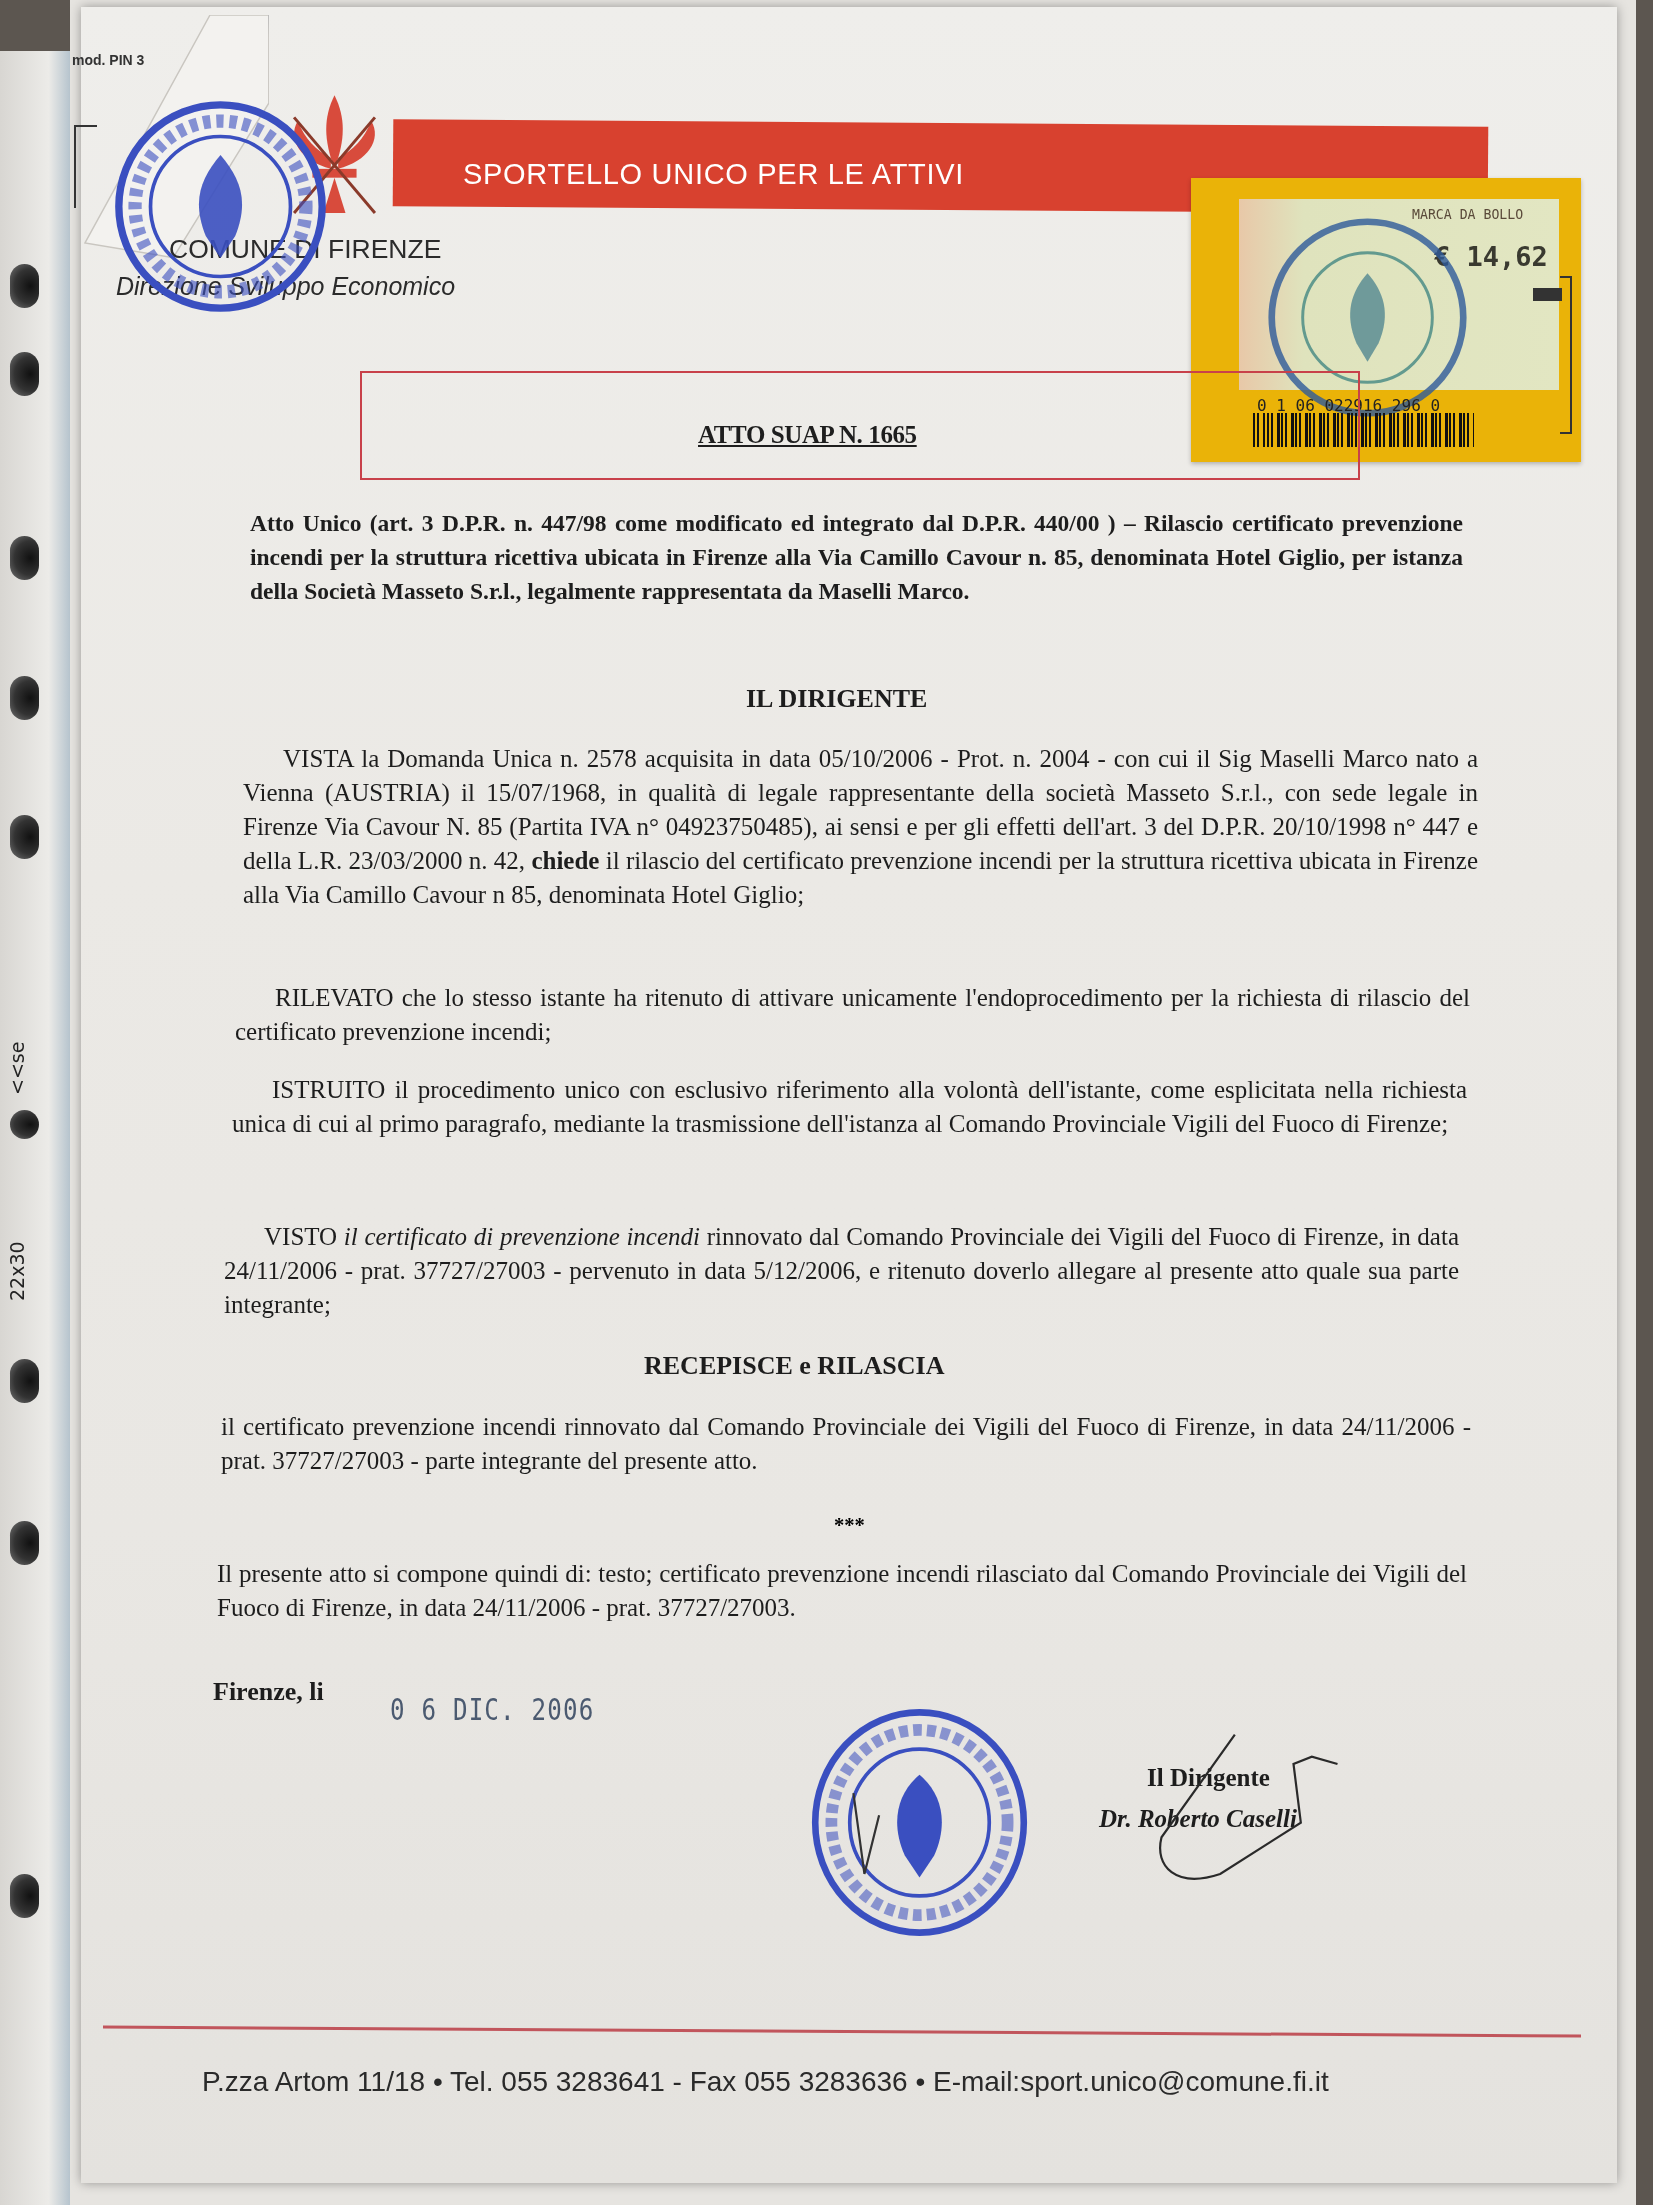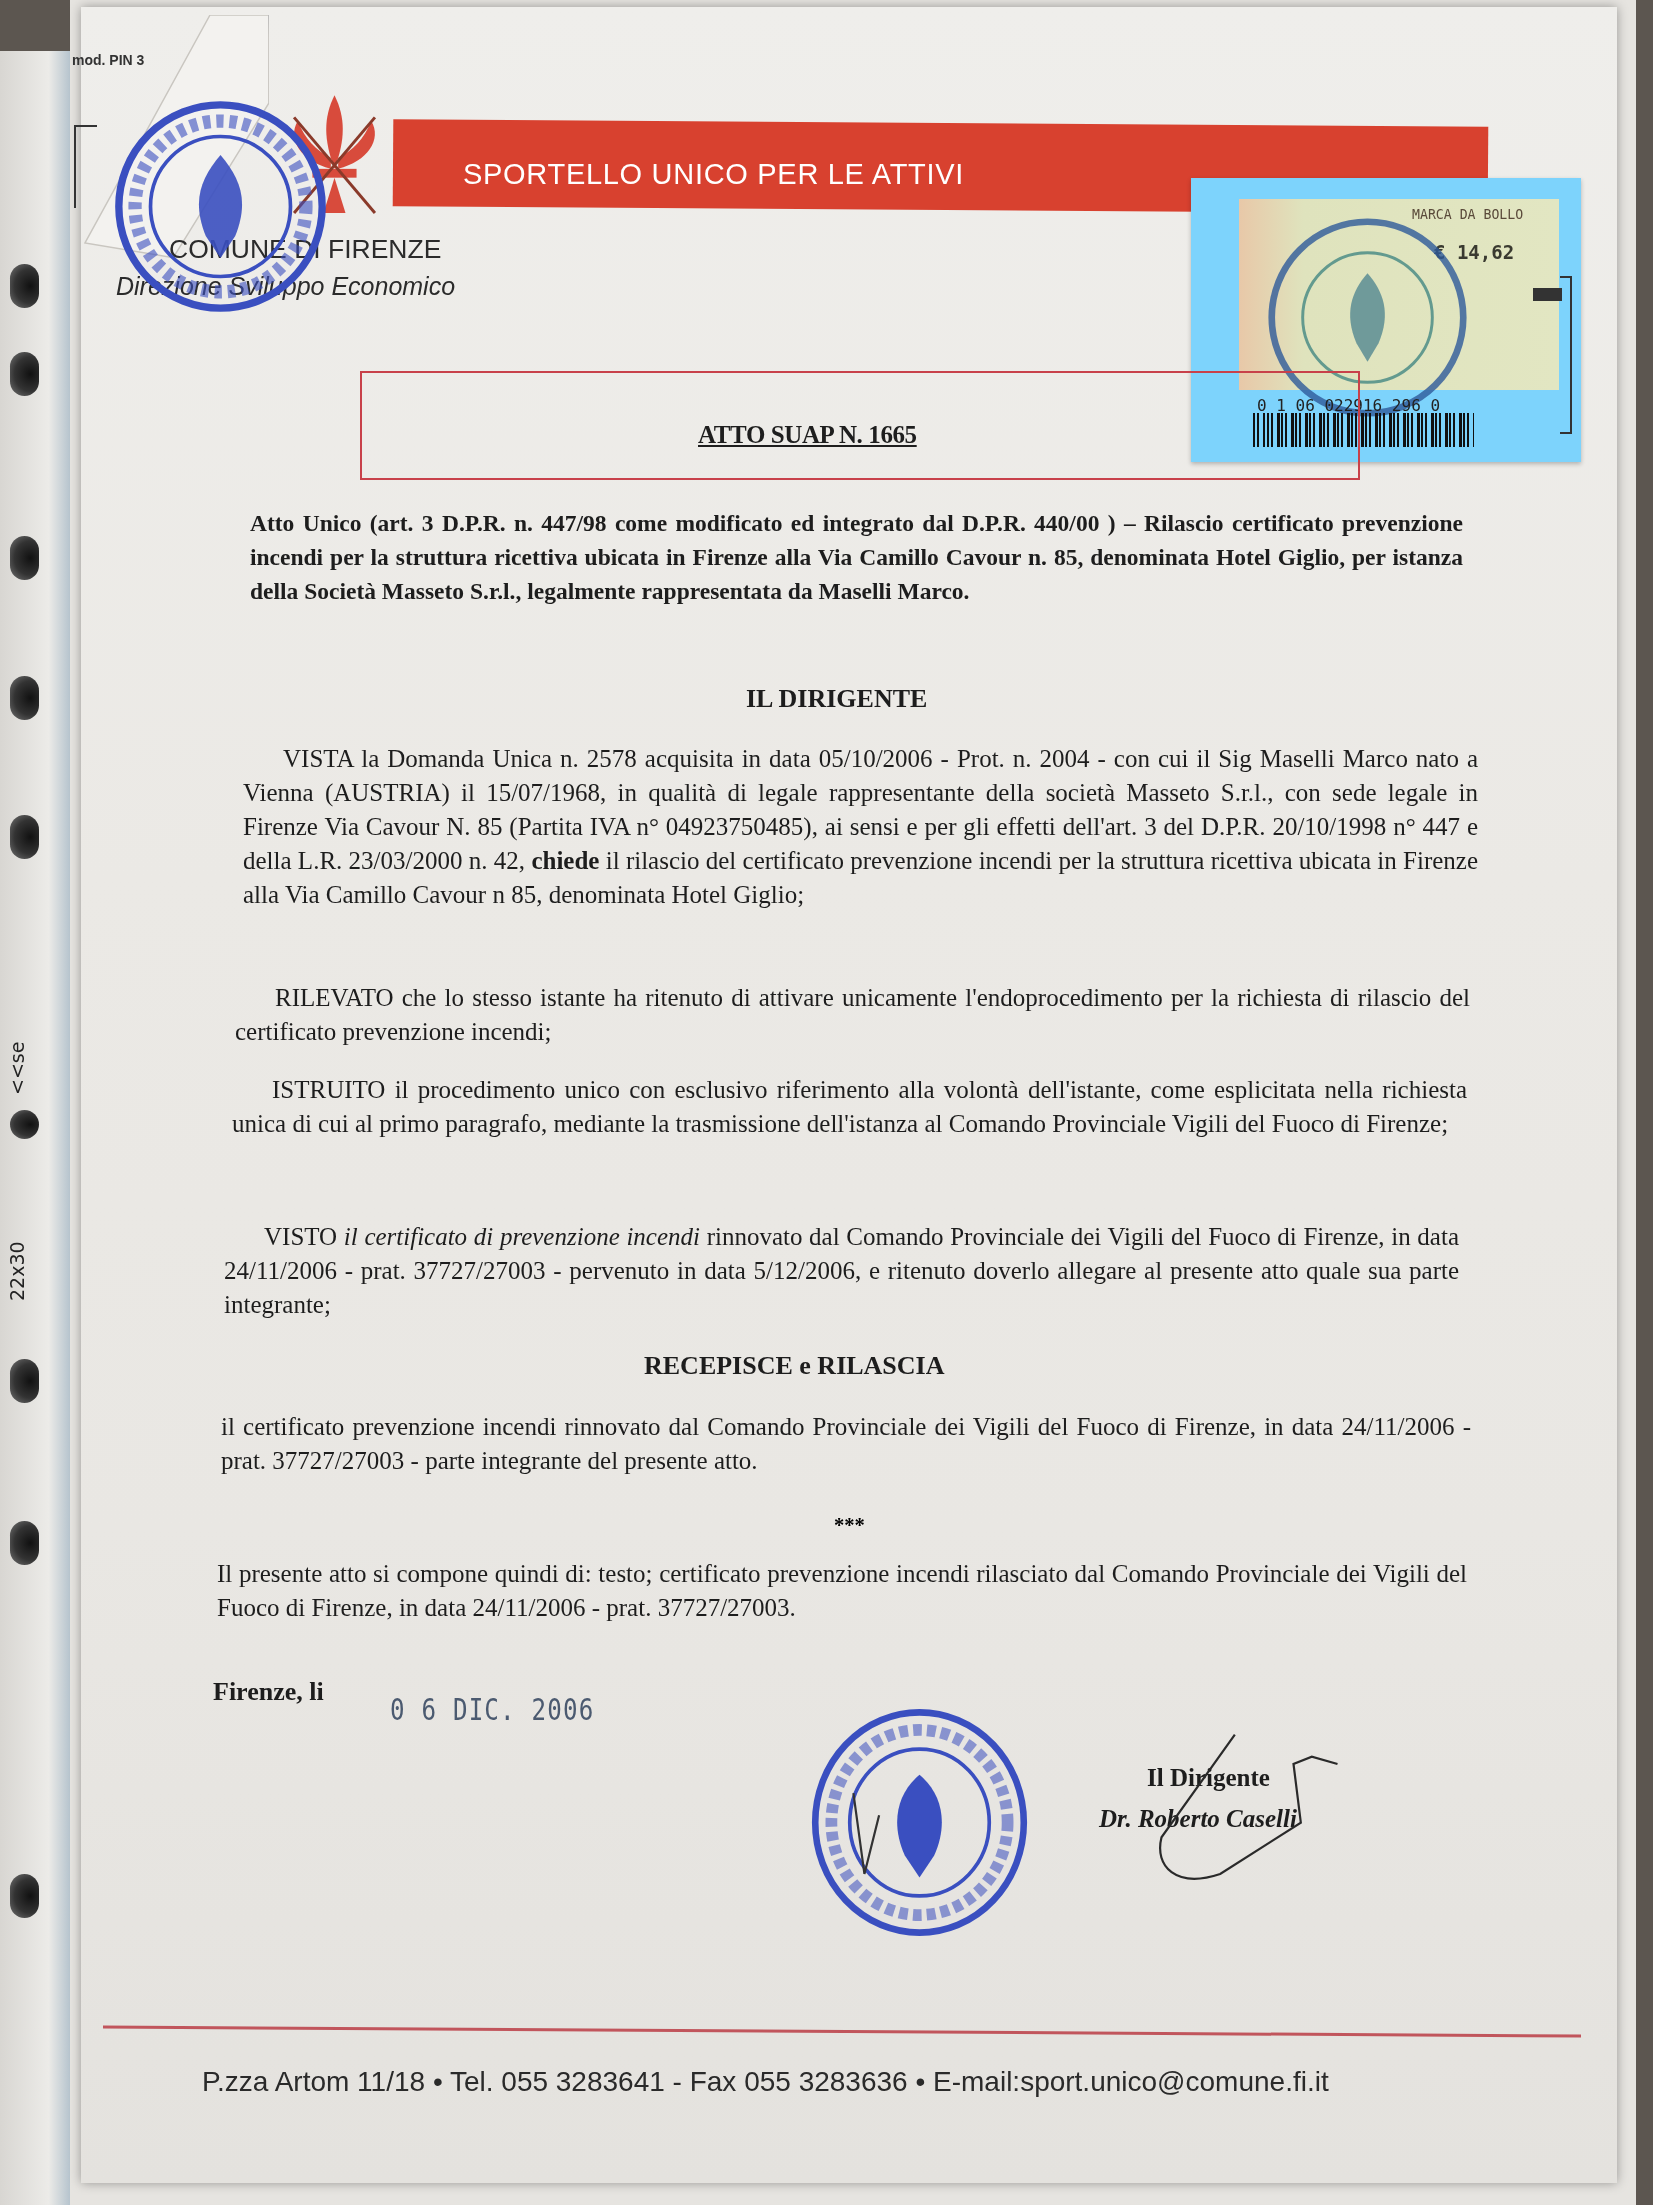--- a/index.html
+++ b/index.html
@@ -44,29 +44,29 @@
     font-size: 29px; letter-spacing: 0.7px;
   }
   .lily { left: 272px; top: 88px; width: 125px; height: 147px; }
   .comune { left: 169px; top: 234px; font-family: "Liberation Sans", sans-serif; font-size: 26.5px; color: #2b2b2b; }
   .direzione { left: 116px; top: 272px; font-family: "Liberation Sans", sans-serif; font-size: 25px; font-style: italic; color: #2b2b2b; }
 
   .stamp-top { left: 110px; top: 96px; width: 221px; height: 221px; }
   .fold { left: 26px; top: 14.7px; width: 243px; height: 250px; }
 
   .revenue-stamp {
-    left: 1191px; top: 178px; width: 390px; height: 284px; background: #7dd3fc;
+    left: 1191px; top: 178px; width: 390px; height: 284px; background: #eab308;
     box-shadow: 0 1.5px 4.4px rgba(0,0,0,0.25);
   }
   .rs-inner {
     position: absolute; left: 48px; top: 20.6px; width: 320px; height: 191px;
     background: linear-gradient(90deg, #e8c8a8 0%, #dfe3bd 20%, #e2e6c2 100%);
   }
   .rs-title { left: 221px; top: 29px; font-family: "DejaVu Sans Mono", monospace; font-size: 13.2px; color: #5a4a3a; }
-  .rs-amount { left: 243px; top: 63px; font-family: "DejaVu Sans Mono", monospace; font-size: 19px; color: #3a3a30; font-weight: bold; }
+  .rs-amount { left: 243px; top: 63px; font-family: "DejaVu Sans Mono", monospace; font-size: 27px; color: #3a3a30; font-weight: bold; }
   .rs-code { left: 66px; top: 218px; font-family: "DejaVu Sans Mono", monospace; font-size: 16px; color: #222; text-align: center; }
   .rs-barcode { left: 62px; top: 235px; width: 221px; height: 34px;
     background: repeating-linear-gradient(90deg, #111 0 2.2px, transparent 2.2px 4.4px, #111 4.4px 5.9px, transparent 5.9px 9.6px, #111 9.6px 12.5px, transparent 12.5px 14px); }
   .rs-chip { left: 342px; top: 110px; width: 29px; height: 13.2px; background: #333; }
   .rs-bracket { left: 1560px; top: 276px; width: 10.3px; height: 154px; border-right: 2.2px solid #333; border-top: 2.2px solid #333; border-bottom: 2.2px solid #333; }
 
   .title-box {
     left: 360px; top: 371px; width: 996px; height: 105px;
     border: 2.9px solid #c8414a;
   }

